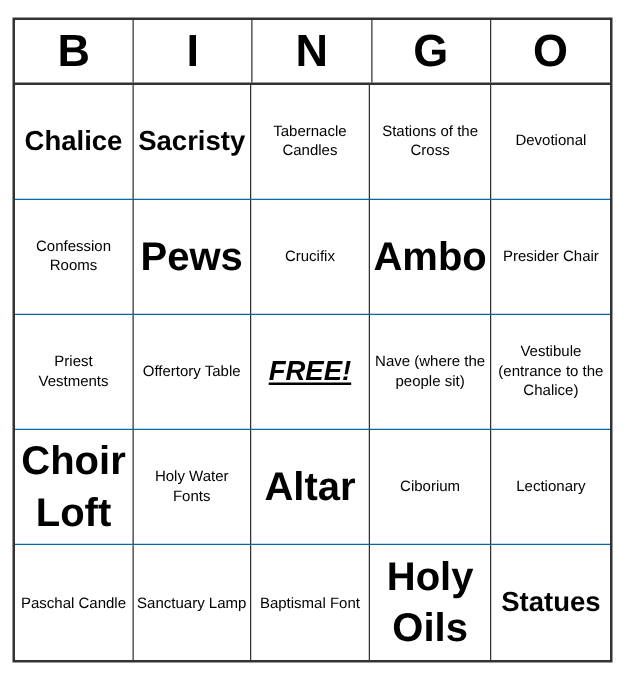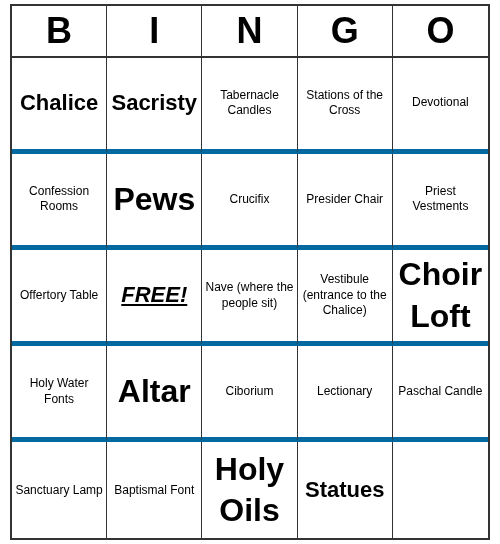--- a/index.html
+++ b/index.html
@@ -29,21 +29,21 @@
       border-right: 1px solid #333;
     }
     .bingo-header-cell:last-child { border-right: none; }
     .bingo-grid {
       display: grid;
       grid-template-columns: repeat(5, 1fr);
       grid-template-rows: repeat(5, 1fr);
     }
     .bingo-cell {
       border-right: 1px solid #333;
-      border-bottom: 5px solid #0369a1;
+      border-bottom: 1px solid #0369a1;
       min-height: 88px;
       display: flex;
       align-items: center;
       justify-content: center;
       text-align: center;
       padding: 4px 3px;
       font-size: 12px;
       line-height: 1.3;
     }
     .bingo-cell:nth-child(5n) { border-right: none; }
@@ -65,20 +65,21 @@
     </div>
   <div class="bingo-grid">
   <div class="bingo-cell large-text">Chalice</div>
       <div class="bingo-cell large-text">Sacristy</div>
       <div class="bingo-cell">Tabernacle Candles</div>
       <div class="bingo-cell">Stations of the Cross</div>
       <div class="bingo-cell">Devotional</div>
       <div class="bingo-cell">Confession Rooms</div>
       <div class="bingo-cell xlarge-text">Pews</div>
       <div class="bingo-cell">Crucifix</div>
+      <div class="bingo-cell xlarge-text">Ambo</div>
       <div class="bingo-cell">Presider Chair</div>
       <div class="bingo-cell">Priest Vestments</div>
       <div class="bingo-cell">Offertory Table</div>
       <div class="bingo-cell free">FREE!</div>
       <div class="bingo-cell">Nave (where the people sit)</div>
       <div class="bingo-cell">Vestibule (entrance to the Chalice)</div>
       <div class="bingo-cell xlarge-text">Choir Loft</div>
       <div class="bingo-cell">Holy Water Fonts</div>
       <div class="bingo-cell xlarge-text">Altar</div>
       <div class="bingo-cell">Ciborium</div>

